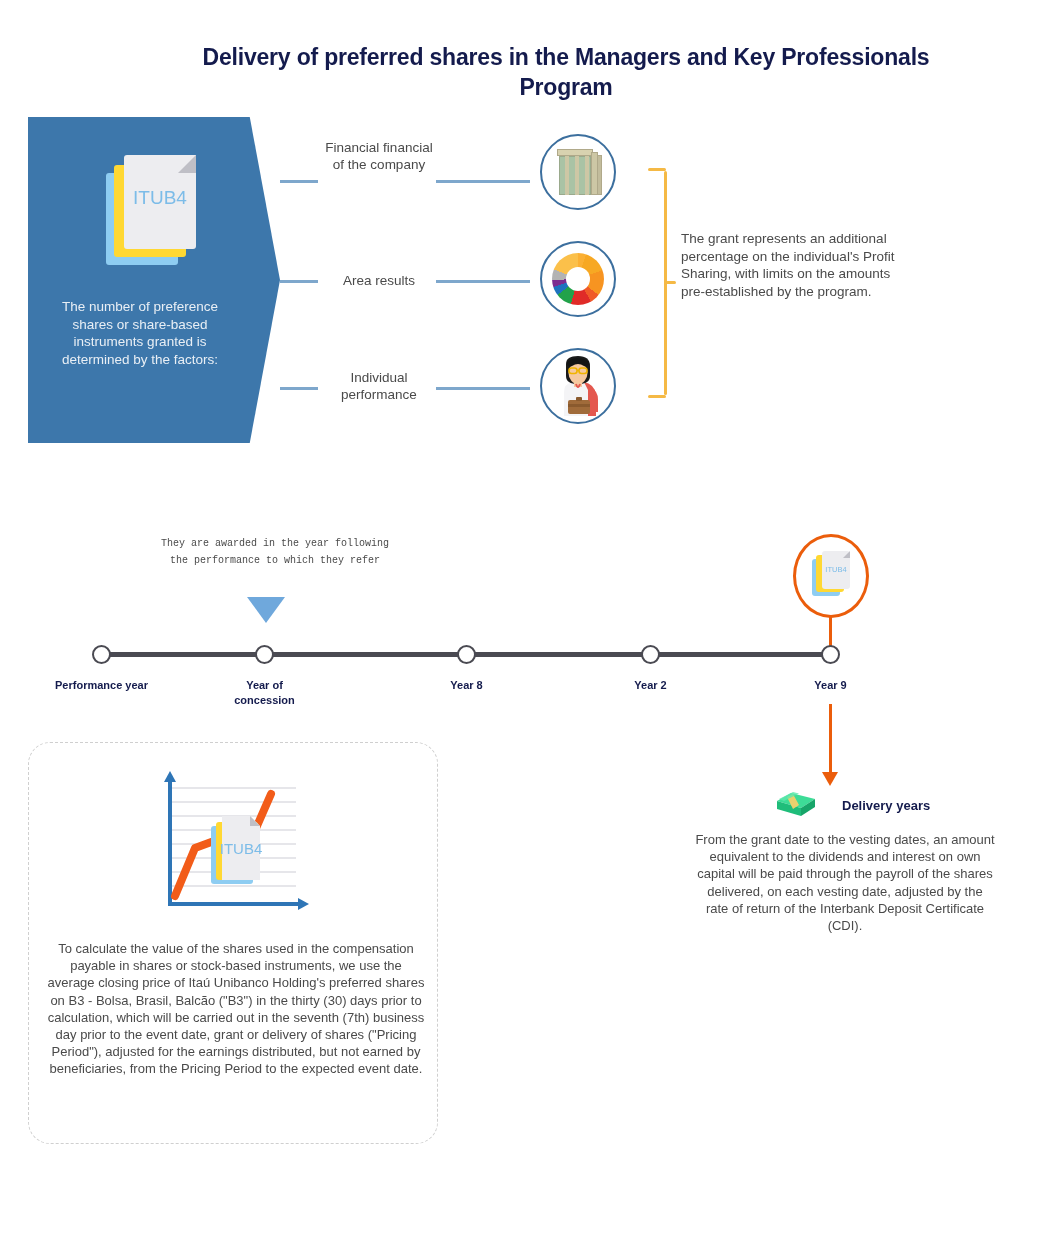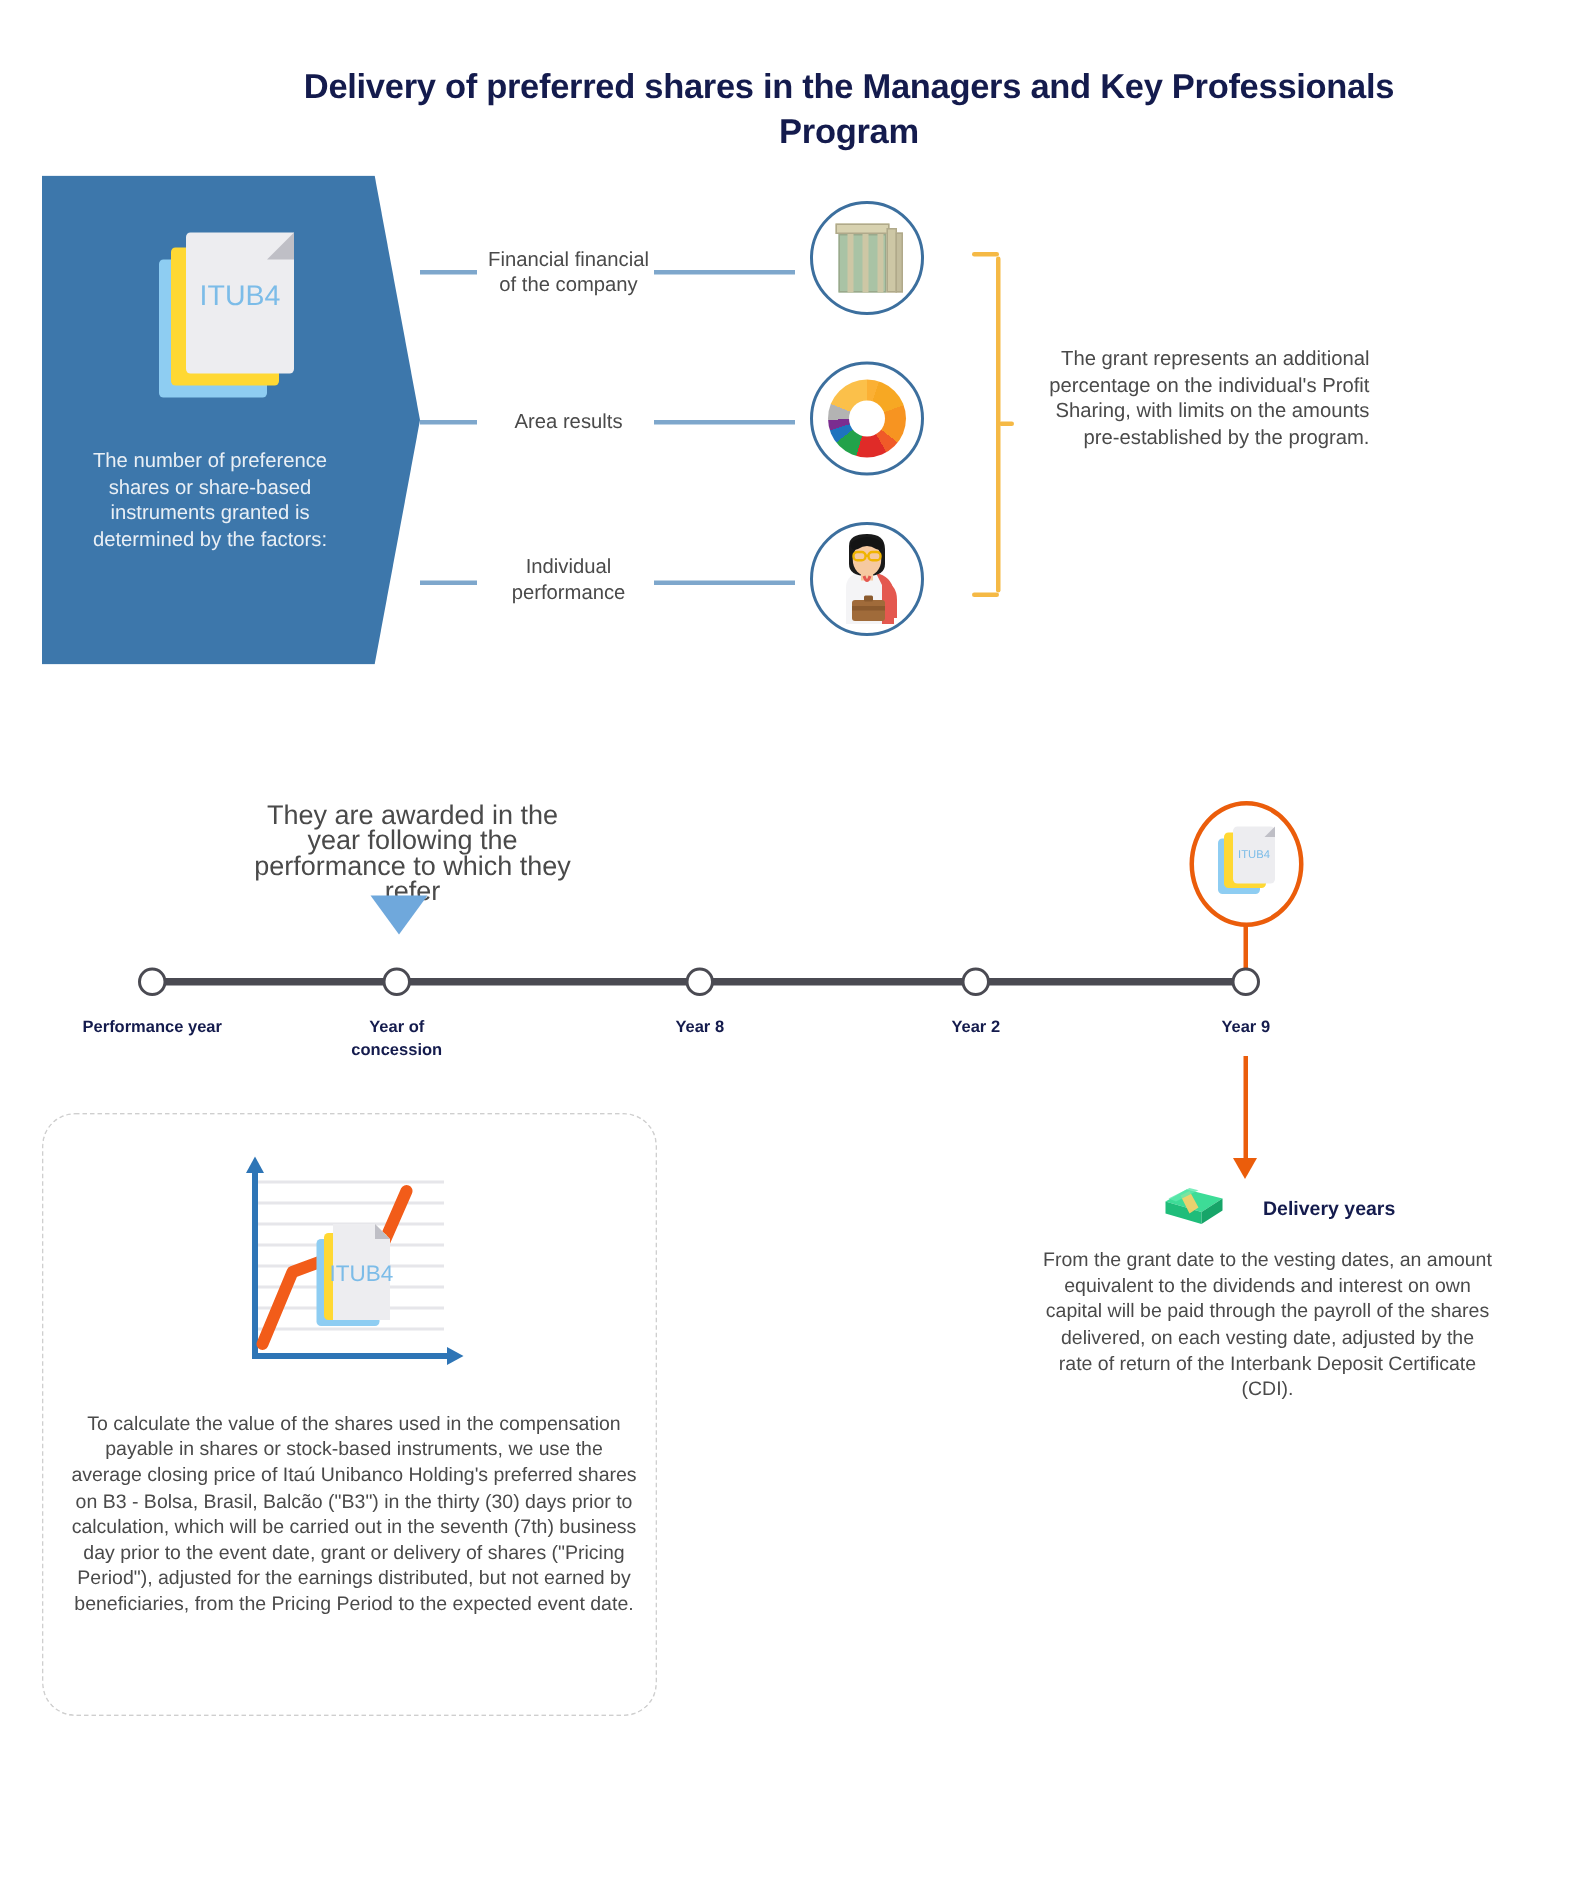--- a/index.html
+++ b/index.html
@@ -86,27 +86,27 @@
 
   
   .person { position:relative; width:56px; height:60px; }
 
   
   .bracket { position:absolute; }
   .bracket .seg { position:absolute; background:#f5b945; }
 
   .right-note {
     position:absolute; left:681px; top:230px; width:232px;
-    font-size:13.5px; line-height:17.5px; color:#4a4a4a;text-align:right;
+    font-size:13.5px; line-height:17.5px; color:#4a4a4a;
   }
 
   
   .tl-note-left {
     position:absolute; left:160px; top:535px; width:230px;
-    text-align:center; font-size:18px; line-height:17px; color:#4a4a4a;
+    text-align:center; font-size:10px; line-height:17px; color:#4a4a4a;font-family:Liberation Mono, monospace;
   }
   .tl-note-right {
     position:absolute; left:700px; top:487px; width:258px;
     text-align:center; font-size:13px; line-height:17px; color:#4a4a4a;
   }
   .tri-down {
     position:absolute; left:247px; top:597px;
     width:0;height:0; border-left:19px solid transparent; border-right:19px solid transparent;
     border-top:26px solid #6fa8dc;
   }
@@ -172,21 +172,21 @@
     <div class="sheet blue" style="left:6px;  top:18px; width:72px; height:92px;"></div>
     <div class="sheet yellow" style="left:14px; top:10px; width:72px; height:92px;"></div>
     <div class="sheet white" style="left:24px; top:0px;  width:72px; height:94px; border-top-right-radius:0;"></div>
     <div class="corner" style="left:78px; top:0px; border-width:0 0 18px 18px; border-color:transparent transparent #bfbfc6 transparent;"></div>
     <div class="lbl" style="left:24px; top:32px; width:72px; font-size:19px;">ITUB4</div>
   </div>
 
   <div class="panel-text">The number of preference shares or share-based instruments granted is determined by the factors:</div>
 
   <div class="hline" style="left:280px; top:180px; width:38px;"></div>
-  <div class="mid-label" style="left:320px; top:139px; width:118px;margin-top:25px;">Financial financial of the company</div>
+  <div class="mid-label" style="left:320px; top:139px; width:118px;">Financial financial of the company</div>
   <div class="hline" style="left:436px; top:180px; width:94px;"></div>
 
   <div class="icon-circle" style="left:540px; top:134px;">
     <div class="bldg">
       <div class="cap" style="left:4px;  top:0px;  width:36px; height:7px;"></div>
       <div class="slab" style="left:6px;  top:7px;  width:32px; height:39px; background:#a9c3a5;"></div>
       <div class="col" style="left:12px; top:7px;  width:4px;  height:39px;"></div>
       <div class="col" style="left:22px; top:7px;  width:4px;  height:39px;"></div>
       <div class="col" style="left:32px; top:7px;  width:4px;  height:39px;"></div>
       <div class="cap" style="left:38px; top:3px;  width:7px;  height:43px; background:#cdc7a5;"></div>

